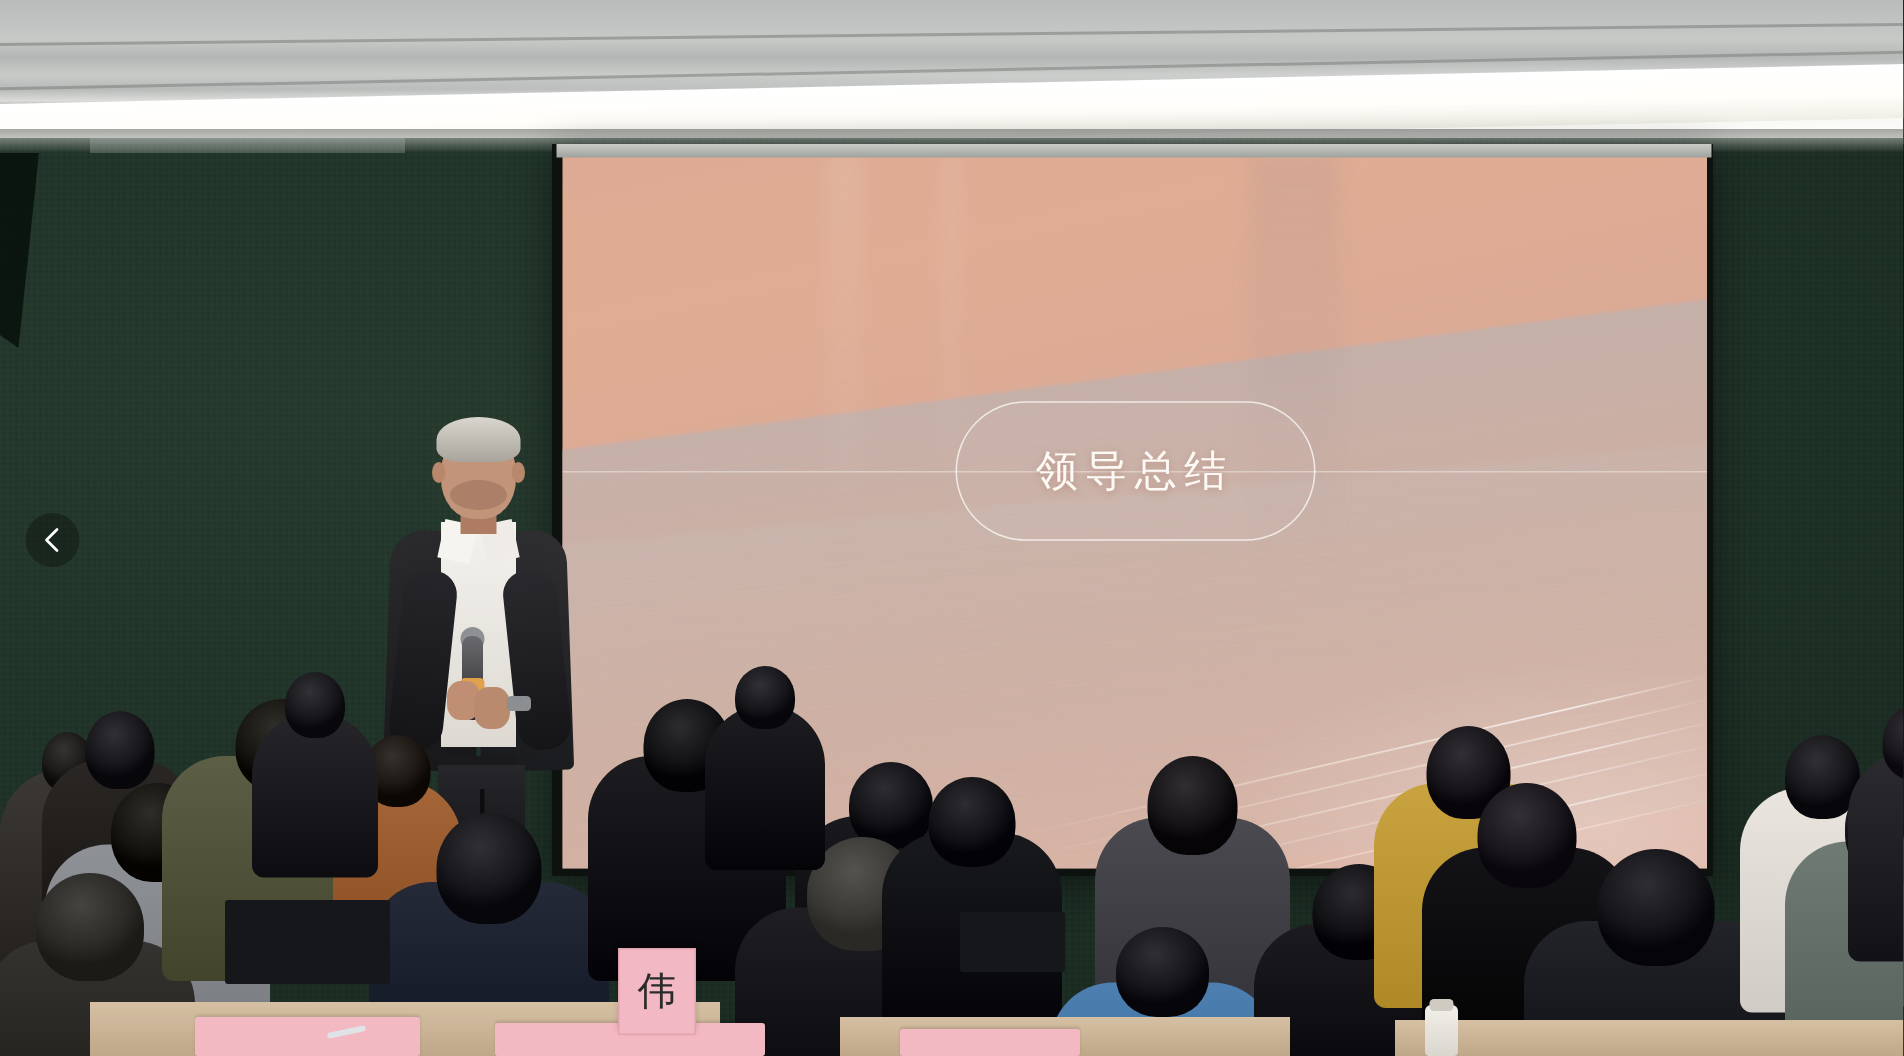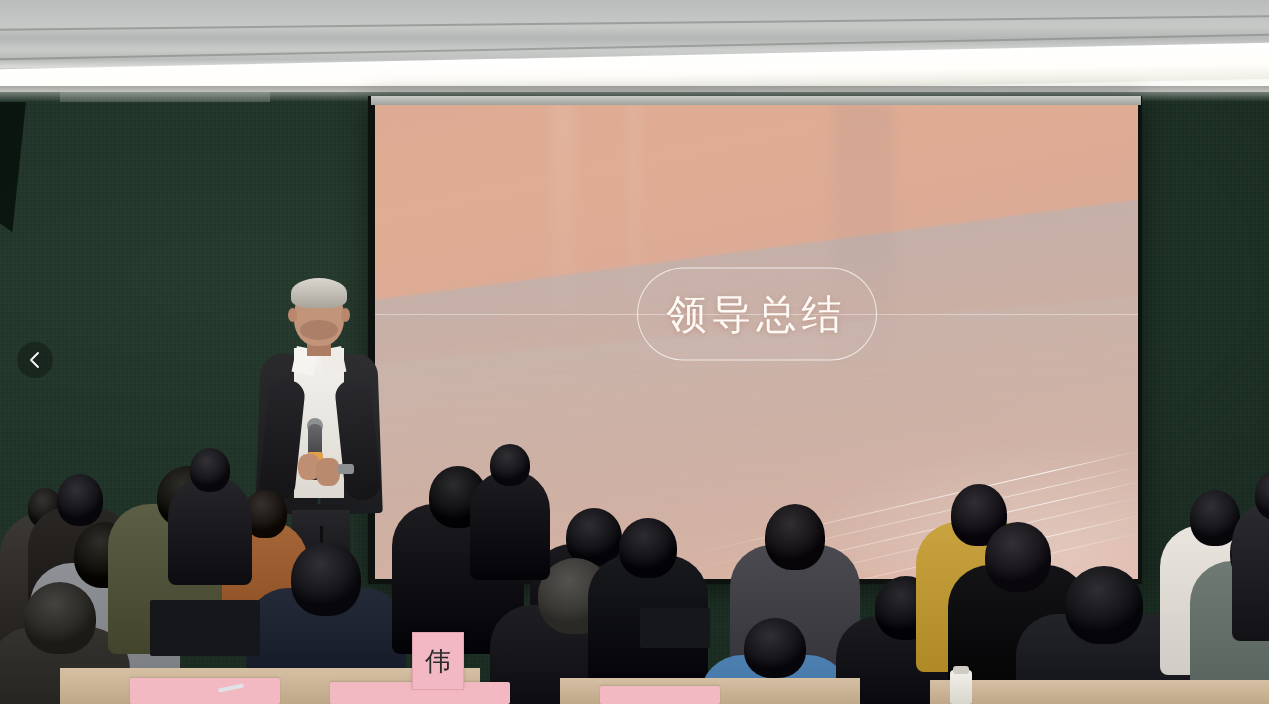--- a/index.html
+++ b/index.html
@@ -165,21 +165,21 @@
     position:absolute; left:50%; top:44.5%;
     transform: translate(-50%,-50%);
     width: 240px; height: 93px;
     border: 1.5px solid rgba(255,255,255,.72);
     border-radius: 48px;
     display:flex; align-items:center; justify-content:center;
     background: rgba(255,255,255,.035);
   }
   .title-text {
     color: #fdfaf6;
-    font-size: 40px;
+    font-size: 28px;
     letter-spacing: 5px;
     font-weight: 500;
     text-shadow: 0 1px 5px rgba(160,90,70,.35);
     font-family: "DejaVu Sans", sans-serif;
   }
 
   
   .speaker { position:absolute; left:252px; top:276px; width:132px; height:300px; }
   .sp-head {
     position:absolute; left:42px; top:10px; width:50px; height:60px;

